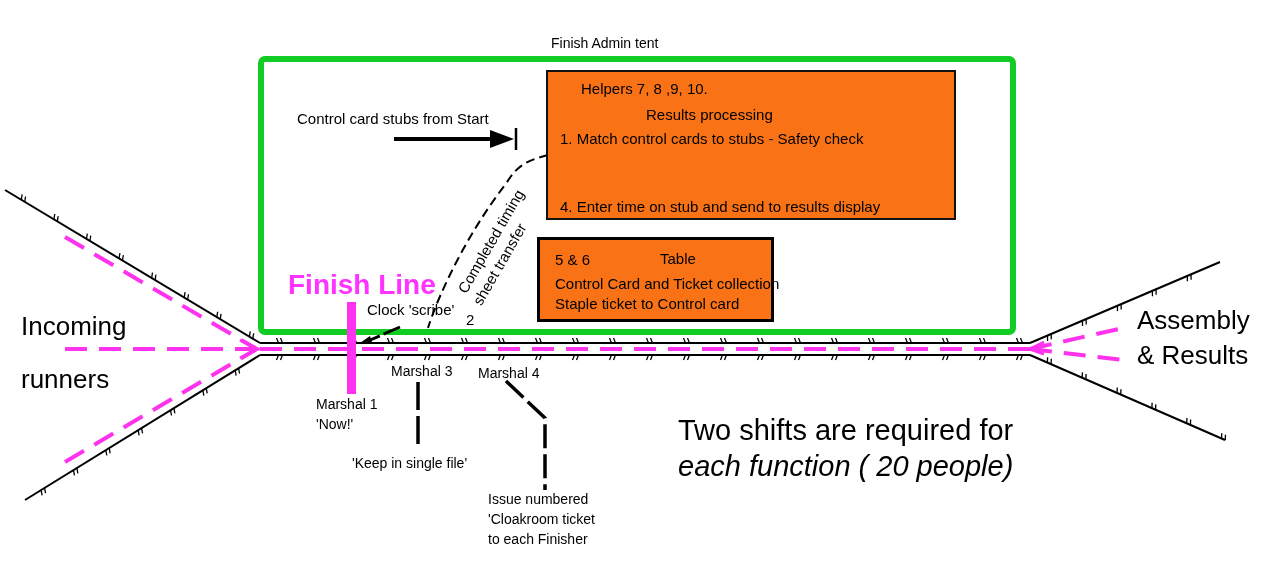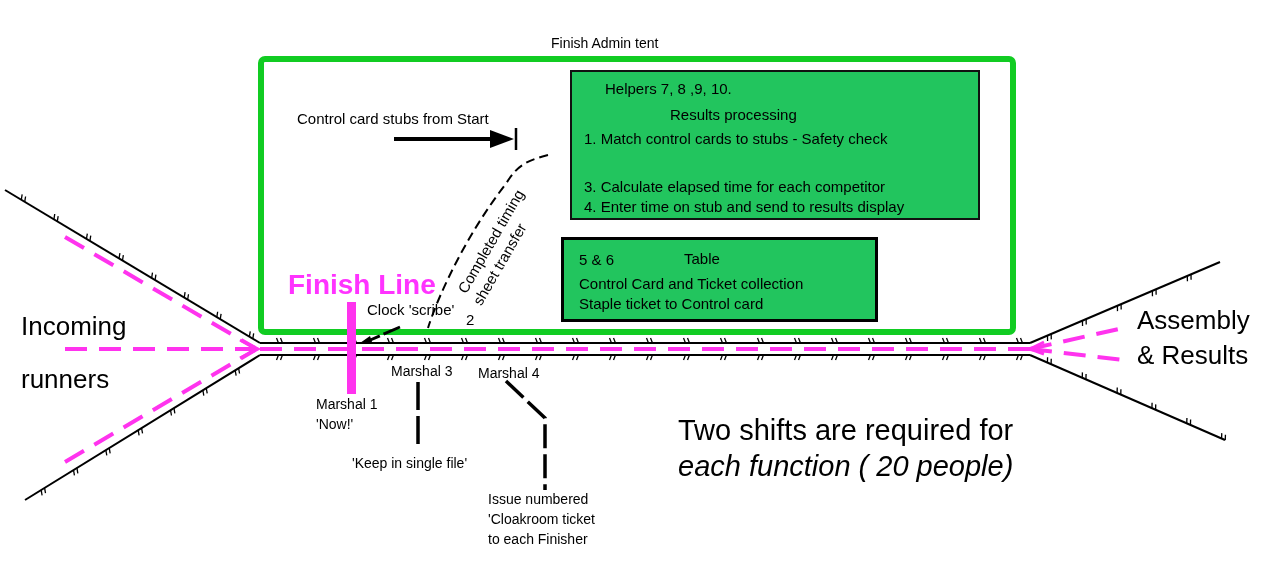--- a/index.html
+++ b/index.html
@@ -1,22 +1,22 @@
 <!DOCTYPE html>
 <html><head>
   <meta charset="utf-8">
   <style>
     html, body { margin:0; padding:0; background:#ffffff; }
     body { width:1280px; height:584px; position:relative; overflow:hidden;
            font-family:"Liberation Sans", sans-serif; color:#000; }
     svg#diagram { position:absolute; left:0; top:0; width:1280px; height:584px; }
     .lbl { position:absolute; white-space:nowrap; line-height:1; }
-    .box { position:absolute; background:#22c55e; box-sizing:border-box;margin-left:24px; }
+    .box { position:absolute; background:#f97316; box-sizing:border-box; }
     .helpers-box { left:546px; top:70px; width:410px; height:150px; border:2px solid #111; }
-    .table-box { left:537px; top:237px; width:317px; height:85px; border:3px solid #000; }
+    .table-box { left:537px; top:237px; width:237px; height:85px; border:3px solid #000; }
     .f15 { font-size:15px; }
     .f14 { font-size:14px; }
     .f26 { font-size:26px; }
     .f29 { font-size:29px; }
     .finish-line-lbl { font-size:28px; font-weight:bold; color:#ff33ff; }
     .rot { transform-origin:left top; }
   </style>
 </head>
 <body>
 
@@ -200,21 +200,20 @@
 
   <polyline points="506,381 545,418 545,490" fill="none" stroke="#000" stroke-width="3.5" stroke-dasharray="24,6"></polyline>
 </svg>
 
 <div class="lbl f14" style="left:551px;top:36px;">Finish Admin tent</div>
 
 <div class="box helpers-box">
   <div class="lbl f15" style="left:33px;top:9px;">Helpers 7, 8 ,9, 10.</div>
   <div class="lbl f15" style="left:98px;top:35px;">Results processing</div>
   <div class="lbl f15" style="left:12px;top:59px;">1. Match control cards to stubs - Safety check</div>
-  <div class="lbl f15" style="left:12px;top:107px;">3. Calculate elapsed time for each competitor</div>
   <div class="lbl f15" style="left:12px;top:127px;">4. Enter time on stub and send to results display</div>
 </div>
 
 <div class="box table-box">
   <div class="lbl f15" style="left:15px;top:12px;">5 &amp; 6</div>
   <div class="lbl f15" style="left:120px;top:11px;">Table</div>
   <div class="lbl f15" style="left:15px;top:36px;">Control Card and Ticket collection</div>
   <div class="lbl f15" style="left:15px;top:56px;">Staple ticket to Control card</div>
 </div>
 

